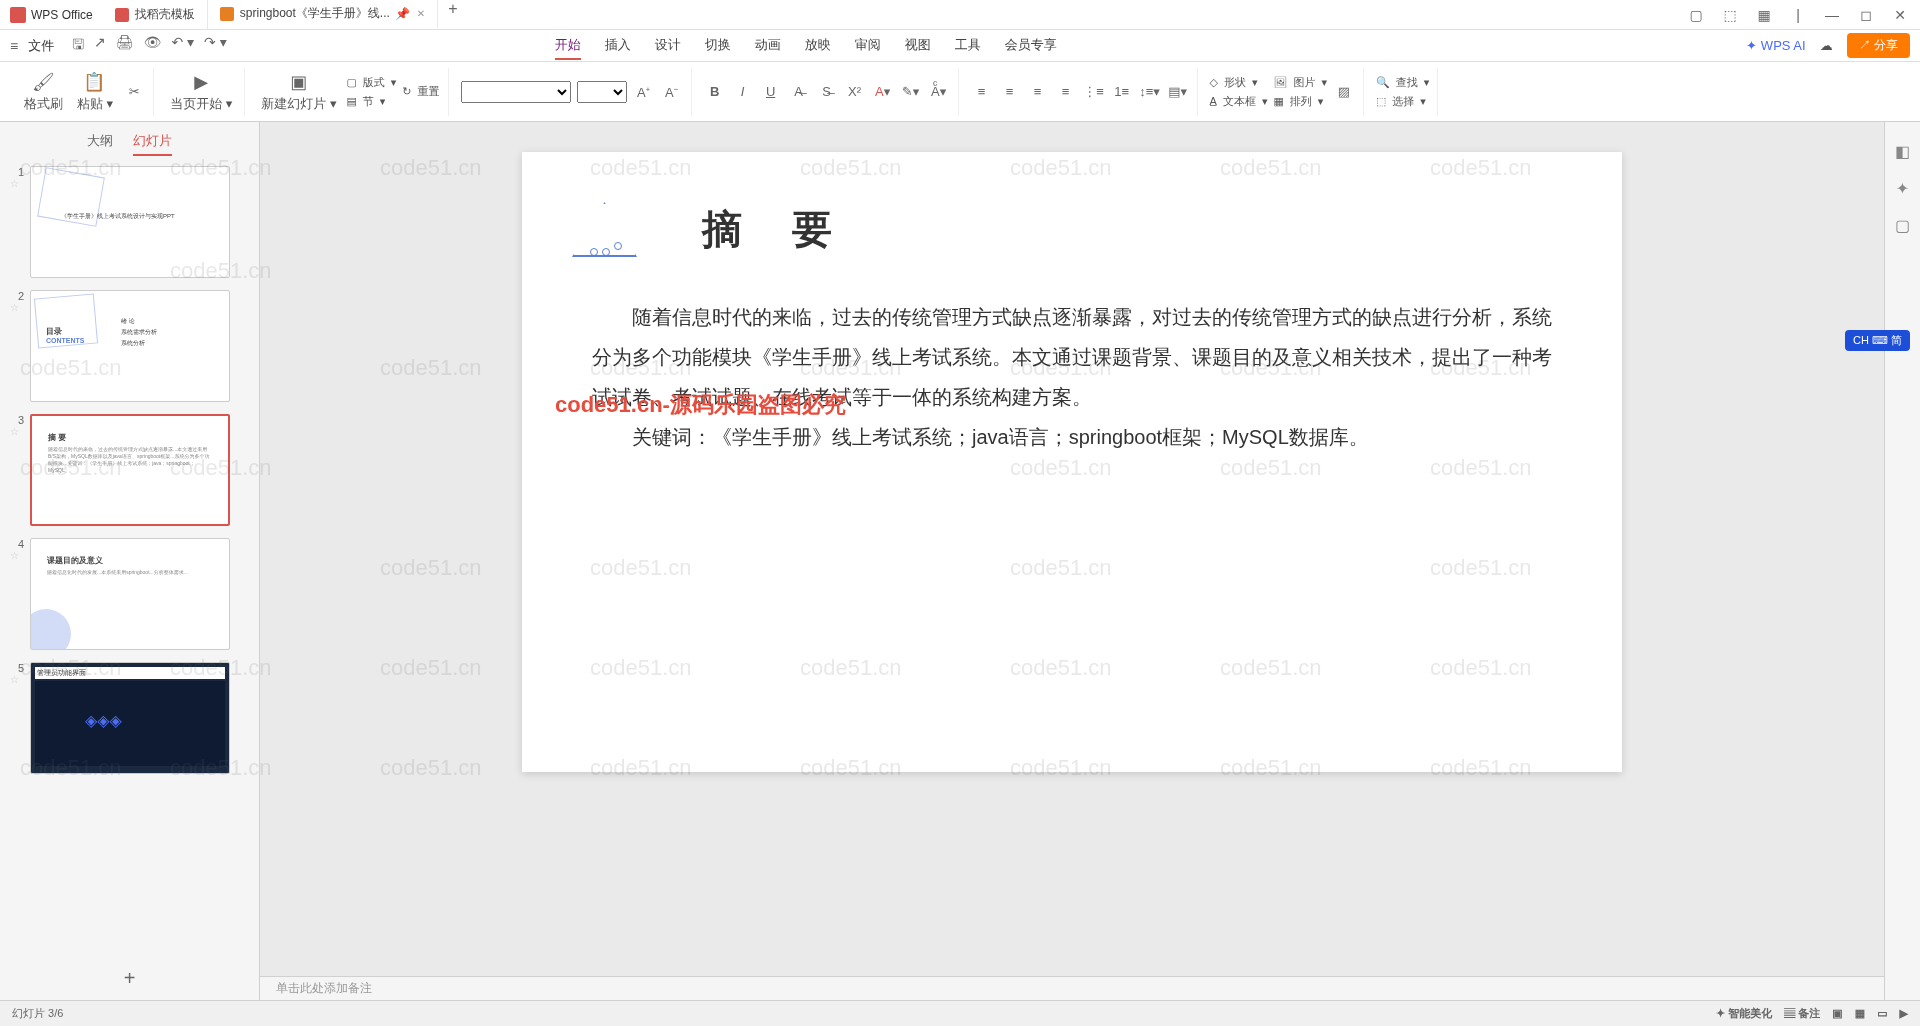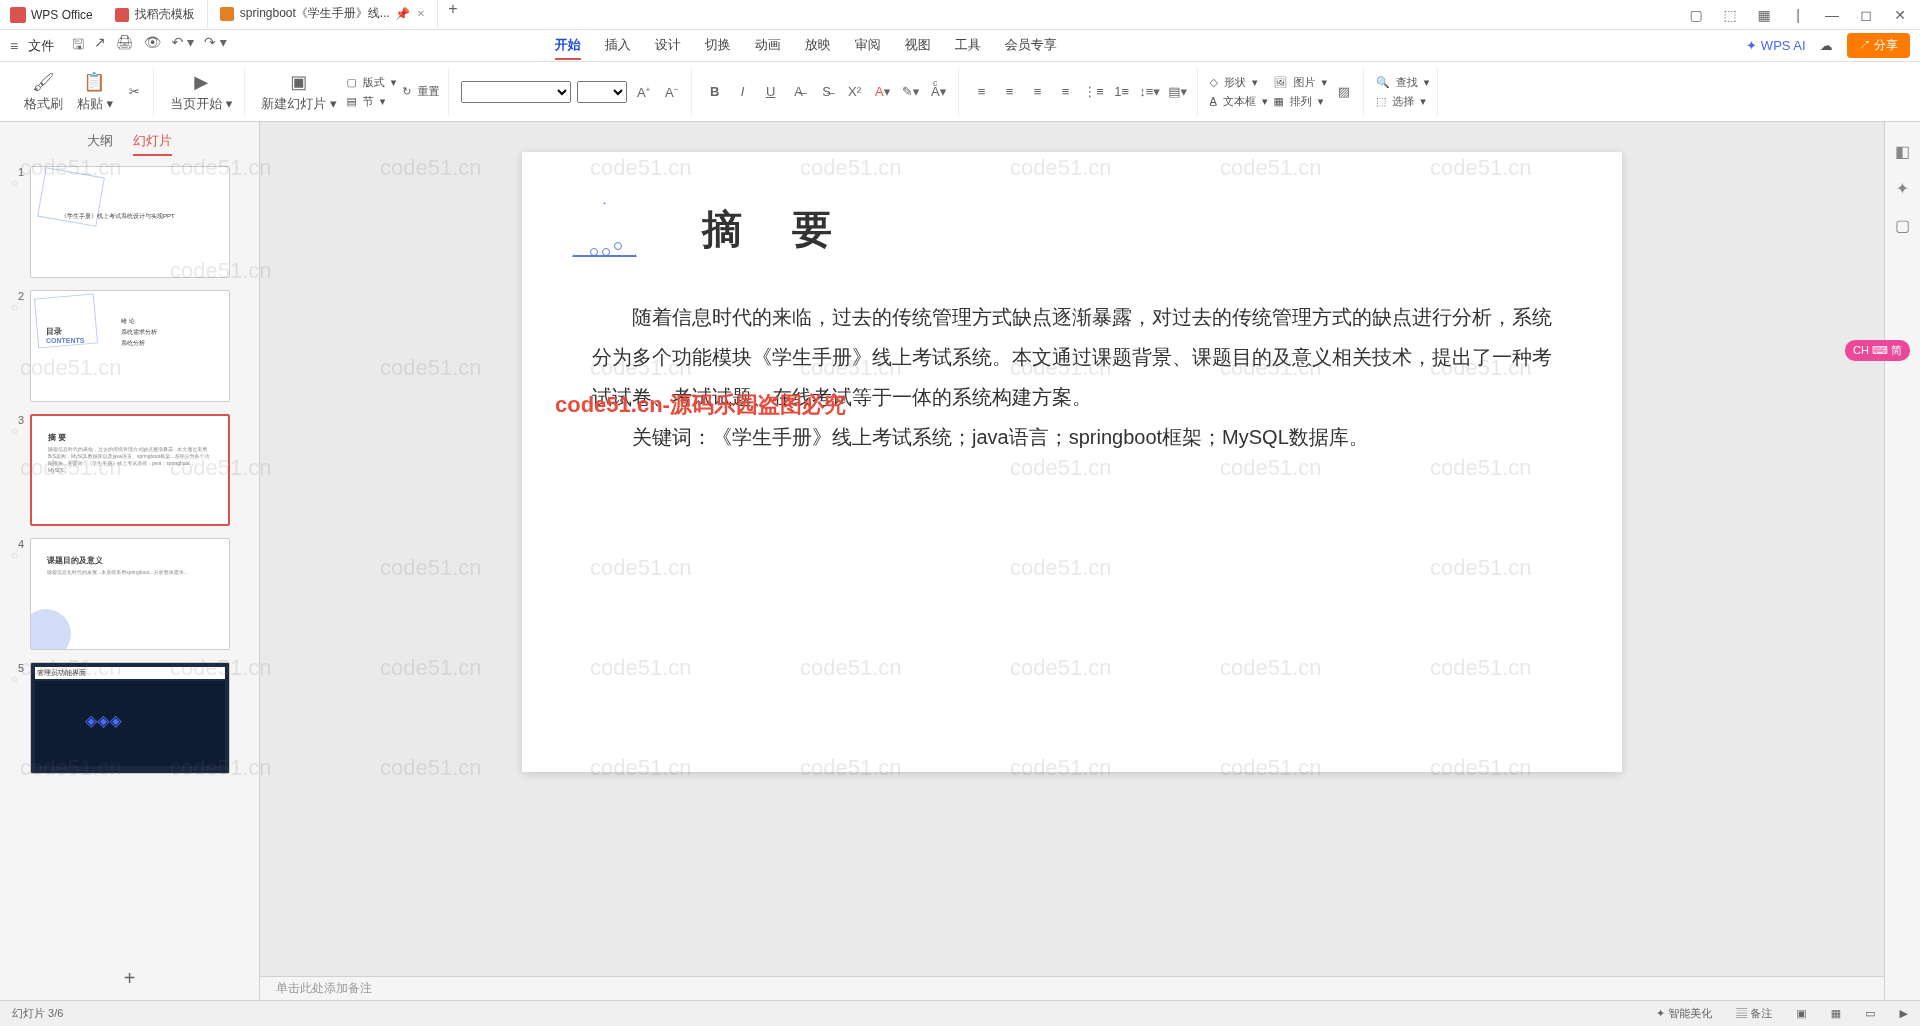--- a/index.html
+++ b/index.html
@@ -21,21 +21,21 @@
 .win-btn { width: 20px; text-align: center; cursor: pointer; }
 
 
 .menubar { height: 32px; background: #fff; display: flex; align-items: center; padding: 0 10px; gap: 8px; border-bottom: 1px solid #e0e0e0; }
 .menu-left { display: flex; align-items: center; gap: 10px; }
 .hamburger { font-size: 14px; color: #666; }
 .file-menu { font-size: 13px; color: #333; }
 .quick-tools { display: flex; gap: 10px; color: #666; font-size: 14px; margin-left: 8px; }
 .ribbon-tabs { display: flex; gap: 24px; margin-left: 320px; font-size: 13px; color: #444; }
 .ribbon-tab { cursor: pointer; padding: 4px 0; }
-.ribbon-tab.active { color: #1d4ed8; border-bottom: 2px solid #d9534f; font-weight: 700; }
+.ribbon-tab.active { color: #701a75; border-bottom: 2px solid #d9534f; font-weight: 400; }
 .menu-right { margin-left: auto; display: flex; align-items: center; gap: 14px; font-size: 13px; color: #555; }
 .wps-ai { display: flex; align-items: center; gap: 4px; color: #4a6cf7; font-weight: 500; }
 .share-btn { background: #ff7a00; color: #fff; padding: 4px 12px; border-radius: 4px; font-size: 12px; }
 
 
 .ribbon { height: 60px; background: #fff; display: flex; align-items: center; padding: 0 12px; gap: 4px; border-bottom: 1px solid #d0d0d0; font-size: 11px; color: #555; }
 .ribbon-group { display: flex; align-items: center; gap: 6px; padding: 0 8px; border-right: 1px solid #eee; height: 48px; }
 .ribbon-btn { display: flex; flex-direction: column; align-items: center; gap: 2px; cursor: pointer; padding: 2px 4px; }
 .ribbon-btn .ico { font-size: 18px; color: #666; }
 .ribbon-btn .lbl { font-size: 13px; }
@@ -73,28 +73,28 @@
 .slide-heading { font-size: 40px; font-weight: 600; color: #333; margin-left: 110px; margin-bottom: 40px; letter-spacing: 20px; font-family: "SimSun", serif; }
 .slide-body { font-size: 20px; line-height: 2.0; color: #333; font-family: "SimSun", serif; text-align: justify; }
 .slide-body p { text-indent: 2em; }
 .notes-bar { height: 24px; background: #f5f5f5; border-top: 1px solid #d0d0d0; padding: 3px 16px; font-size: 12px; color: #999; }
 
 
 .right-toolbar { width: 36px; background: #f5f5f5; border-left: 1px solid #d0d0d0; display: flex; flex-direction: column; align-items: center; padding-top: 20px; gap: 18px; color: #888; font-size: 16px; }
 
 
 .statusbar { height: 26px; background: #f0f0f0; border-top: 1px solid #d0d0d0; display: flex; align-items: center; padding: 0 12px; font-size: 11px; color: #666; gap: 14px; }
-.status-right { margin-left: auto; display: flex; gap: 24px; align-items: center; }
+.status-right { margin-left: auto; display: flex; gap: 12px; align-items: center; font-weight: bold; }
 
 
 .watermark { position: absolute; font-size: 22px; color: rgba(100,100,100,0.15); pointer-events: none; font-family: Arial; z-index: 100; }
 .watermark-red { position: absolute; font-size: 22px; color: #e74c3c; font-weight: bold; z-index: 101; pointer-events: none; }
 
 
-.ime-badge { position: absolute; right: 10px; top: 340px; background: #ec4899; color: #fff; padding: 3px 8px; font-size: 11px; border-radius: 10px; z-index: 200; }
+.ime-badge { position: absolute; right: 10px; top: 330px; background: #1d4ed8; color: #fff; padding: 3px 8px; font-size: 11px; border-radius: 4px; z-index: 200; }
 </style>
 </head>
 <body>
 
 <div class="titlebar">
   <div class="app-logo">
     <span class="wps-icon"></span>
     <span>WPS Office</span>
   </div>
   <div class="tab-group">

